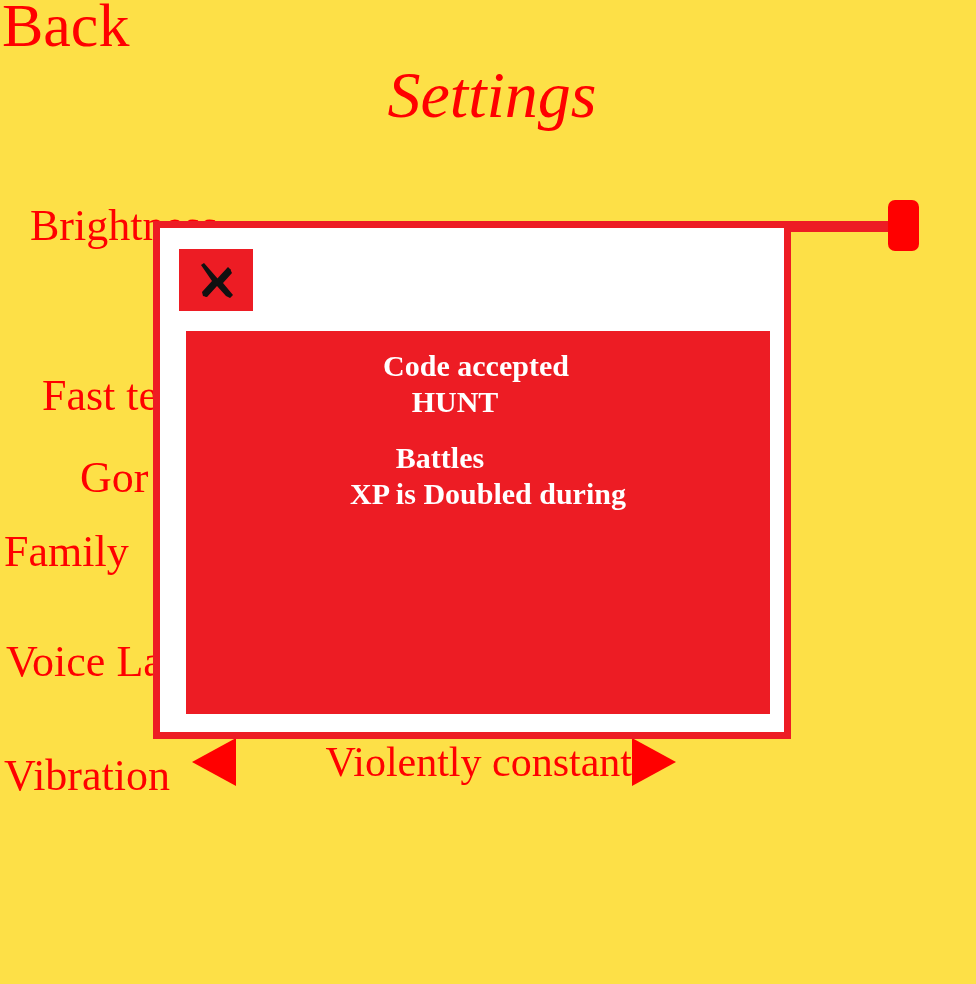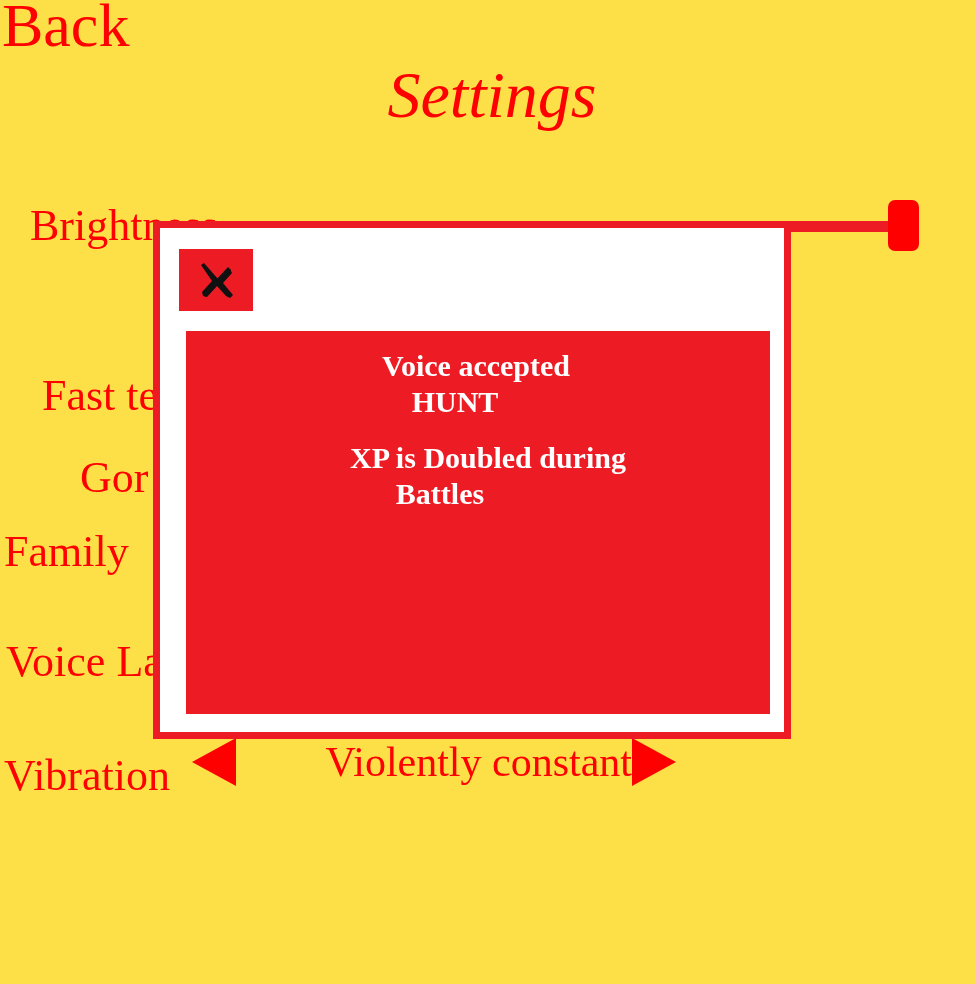--- a/index.html
+++ b/index.html
@@ -267,23 +267,23 @@
     <div class="dialog-close">
       <span>
         <svg width="48" height="44" viewBox="0 0 48 44" aria-hidden="true">
           <path d="M9 7 L12 5 L26 21 L33 13 L38 11 L40 15 L31 25 L41 37 L38 40 L34 38 L25 28 L15 39 L11 38 L10 34 L20 23 Z" fill="#111111"></path>
           <path d="M11 36 L14 39 L39 12 L36 9 Z" fill="#111111"></path>
         </svg>
       </span>
     </div>
 
     <div class="dialog-panel">
-      <div class="dialog-text dialog-text-line1">Voice accepted</div>
+      <div class="dialog-text dialog-text-line1">Code accepted</div>
       <div class="dialog-text dialog-text-line2">HUNT</div>
       <div class="dialog-text-block2">
+        <div class="dialog-text dialog-text-line4">Battles</div>
         <div class="dialog-text dialog-text-line3">XP is Doubled during</div>
-        <div class="dialog-text dialog-text-line4">Battles</div>
       </div>
     </div>
 
   </div>
 
 </div>
 
 </body></html>

